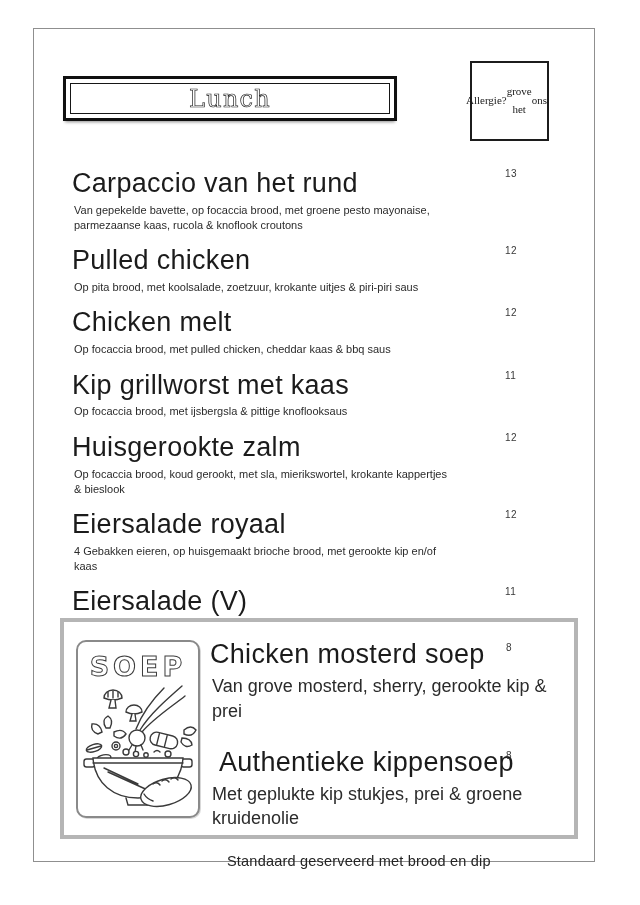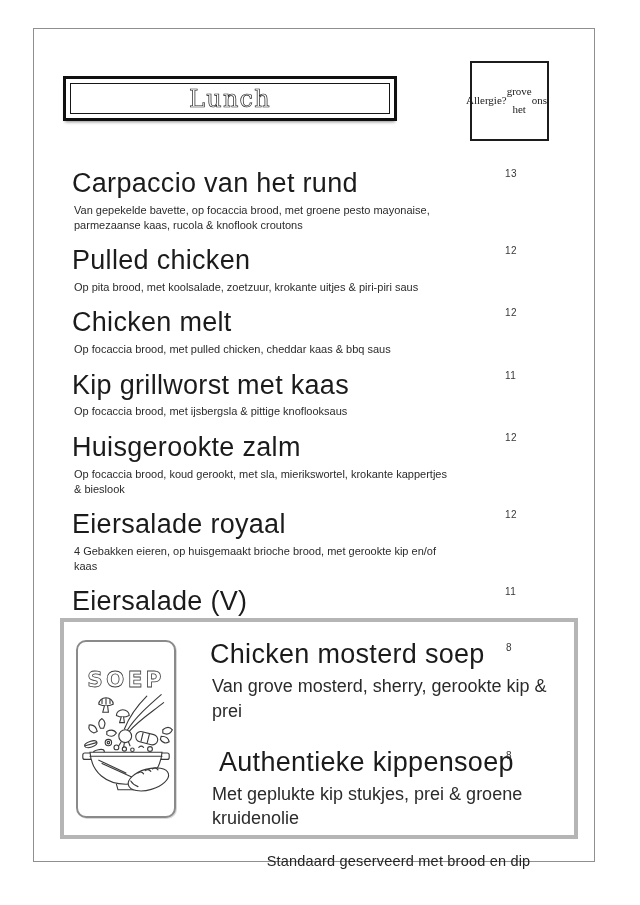--- a/index.html
+++ b/index.html
@@ -65,39 +65,39 @@
   }
   
   .soup-box {
     position: absolute; left: 60px; top: 618px;
     width: 518px; height: 221px;
     border: 4px solid #b5b5b5;
     background: #fff;
   }
   .soup-card {
     position: absolute; left: 12px; top: 18px;
-    width: 100px; height: 178px;
+    width: 124px; height: 178px;
     border: 2px solid #8a8a8a;
     border-radius: 10px;
     background: #fff;
     box-shadow: 1px 1px 0 #d9d9d9;
     overflow: hidden;
   }
   .soup-card svg { display: block; width: 100%; height: 100%; }
   .soup-items {
     position: absolute; left: 146px; top: 16px;
     width: 360px;
   }
   .soup-item { position: relative; margin-bottom: 22px; }
   .soup-item.indented .item-name { padding-left: 9px; }
   .soup-item .item-desc { max-width: 360px; font-size: 18px; }
   .soup-item .item-price { left: 296px; top: 4px; }
   .soup-footnote {
     font-size: 14.5px; color: #242424;
-    padding-left: 17px; letter-spacing: 0.2px; text-align: center;
+    padding-left: 17px; letter-spacing: 0.2px;
   }
 </style>
 </head>
 <body>
 
 <div class="page-border"></div>
 
 <div class="lunch-box">
   <div class="lunch-inner">
     <svg viewBox="0 0 326 46">

